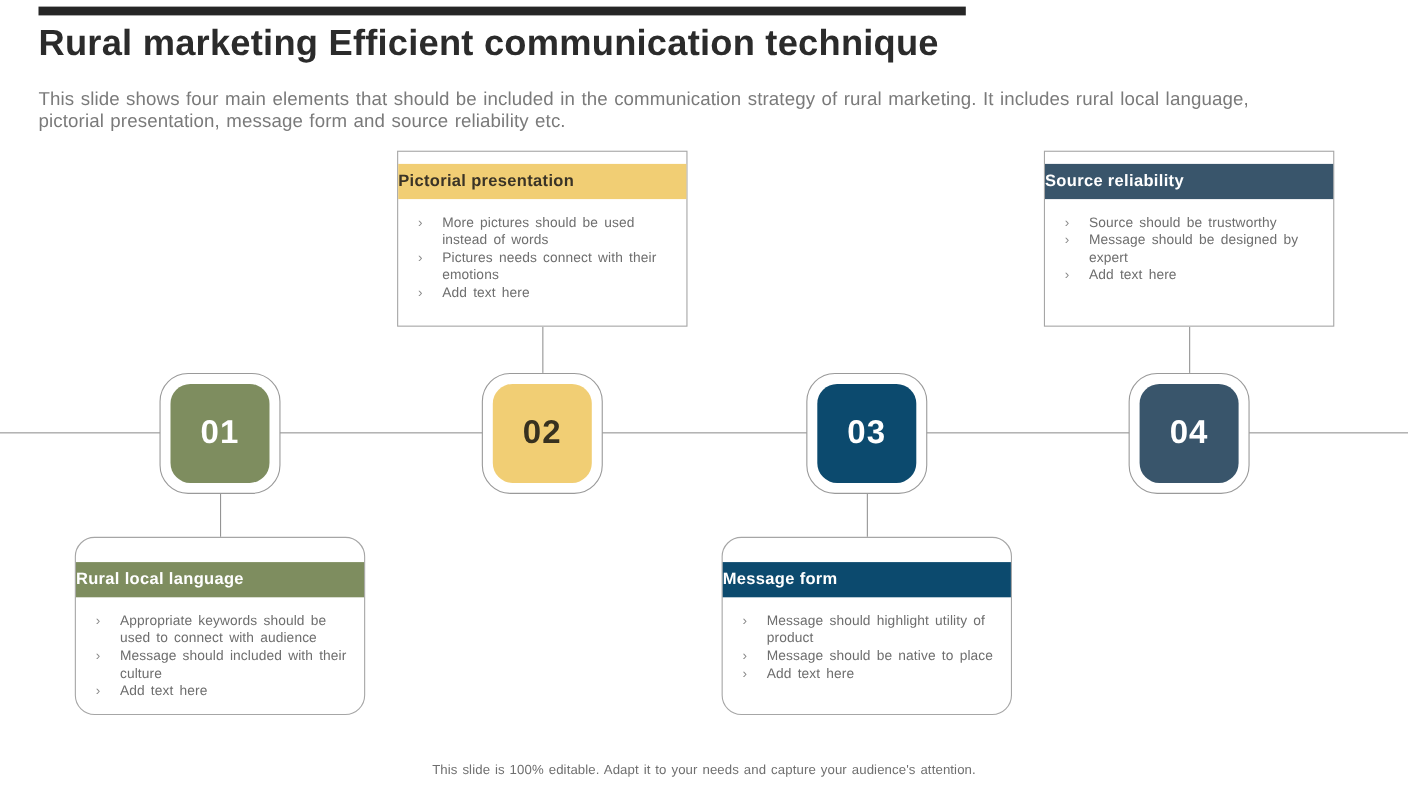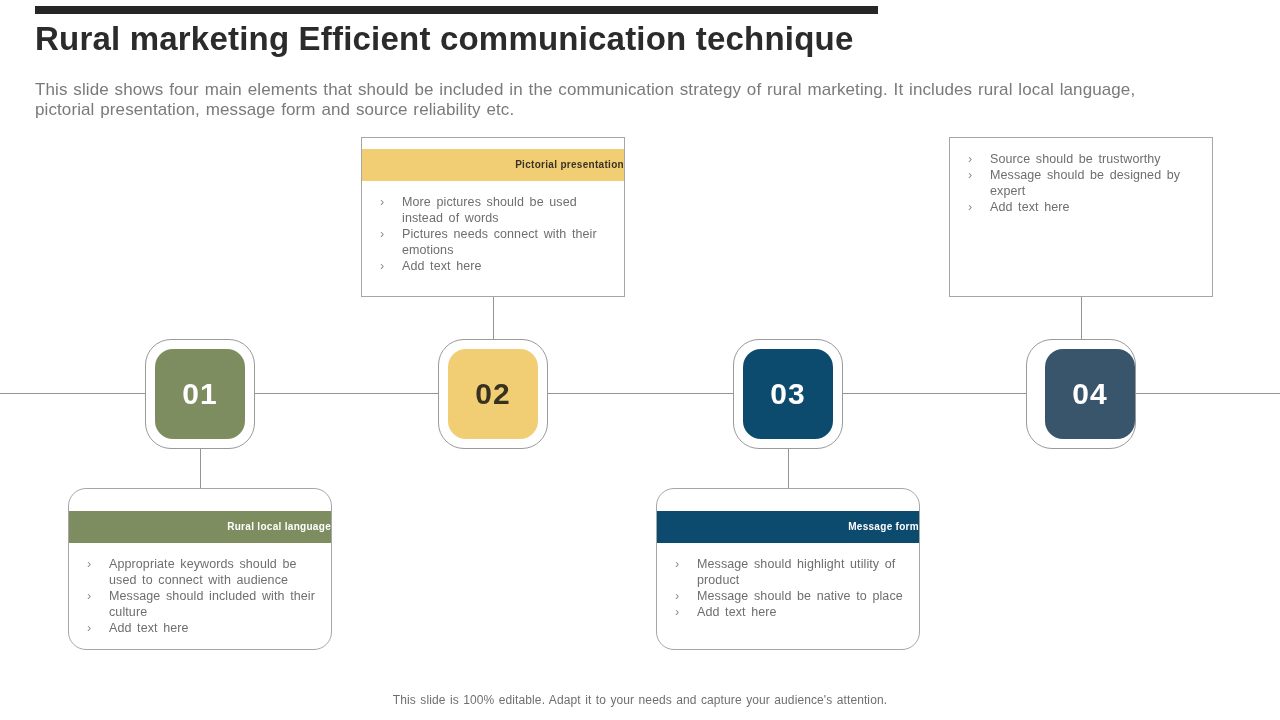--- a/index.html
+++ b/index.html
@@ -36,21 +36,21 @@
   .bg-yellow{background:#f1ce74;}
   .bg-teal{background:#0c4a6e;}
   .bg-slate{background:#39556b;}
   
   .card{
     position:absolute;width:264px;background:#ffffff;border:1px solid #a6a6a6;box-sizing:border-box;
   }
   .card.top{top:137px;height:160px;}
   .card.bottom{top:488px;height:162px;border-radius:18px;}
   .band{
-    height:32px;line-height:32px;text-align:right;font-size:10px;font-weight:700;color:#ffffff;
+    height:32px;line-height:32px;text-align:left;font-size:15px;font-weight:700;color:#ffffff;
     letter-spacing:0.3px;
   }
   .card.top .band{margin-top:11px;}
   .card.bottom .band{margin-top:22px;}
   .band.bg-yellow{color:#3a3326;}
   .bullets{
     margin:13px 0 0 0;padding:0 12px 0 18px;list-style:none;
     font-size:12.5px;line-height:16px;color:#6e6e6e;letter-spacing:0.1px;word-spacing:2px;
   }
   .bullets li{display:flex;}
@@ -87,21 +87,21 @@
   <div class="step" style="left:438px;">
     <div class="step-inner bg-yellow">
       <span class="step-num dark">02</span>
     </div>
   </div>
   <div class="step" style="left:733px;">
     <div class="step-inner bg-teal">
       <span class="step-num">03</span>
     </div>
   </div>
-  <div class="step" style="left:1026px;justify-content:flex-end;">
+  <div class="step" style="left:1026px;">
     <div class="step-inner bg-slate">
       <span class="step-num">04</span>
     </div>
   </div>
 
   <div class="card top" style="left:361px;">
     <div class="band bg-yellow">Pictorial presentation</div>
     <ul class="bullets">
       <li>
         <span class="chev">›</span>
@@ -112,20 +112,21 @@
         <span class="btext">Pictures needs connect with their emotions</span>
       </li>
       <li>
         <span class="chev">›</span>
         <span class="btext">Add text here</span>
       </li>
     </ul>
   </div>
 
   <div class="card top" style="left:949px;">
+    <div class="band bg-slate">Source reliability</div>
     <ul class="bullets">
       <li>
         <span class="chev">›</span>
         <span class="btext">Source should be trustworthy</span>
       </li>
       <li>
         <span class="chev">›</span>
         <span class="btext">Message should be designed by expert</span>
       </li>
       <li>

